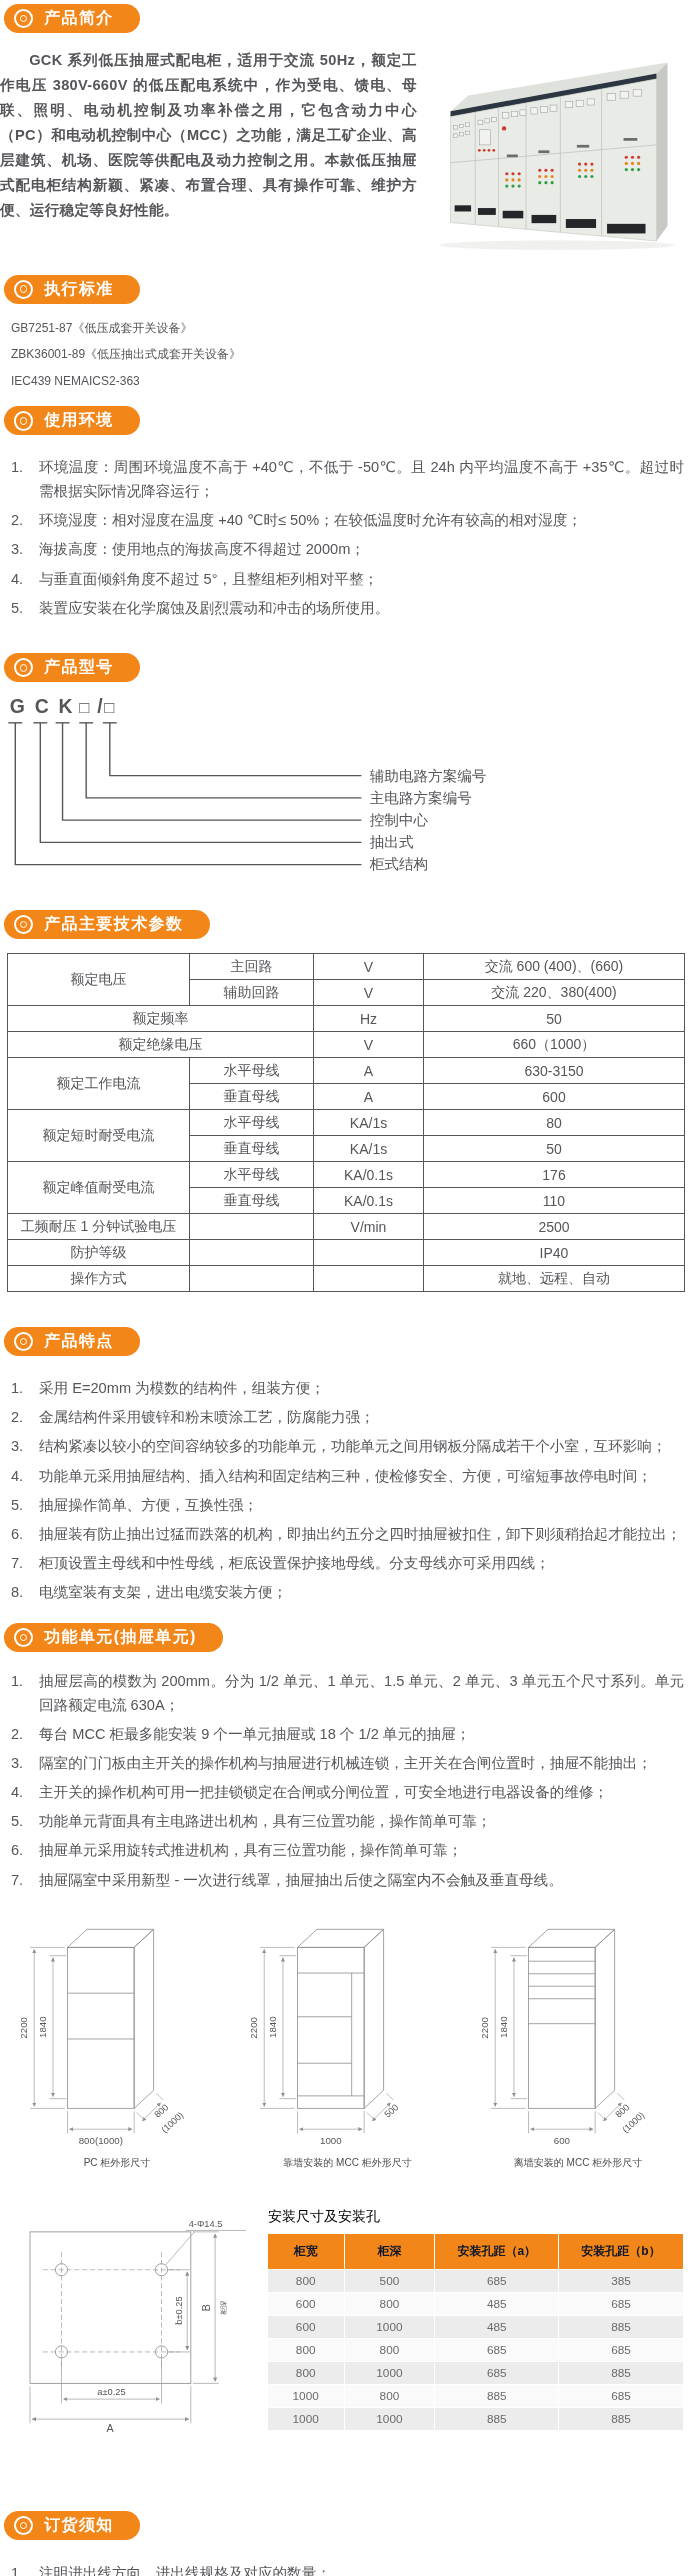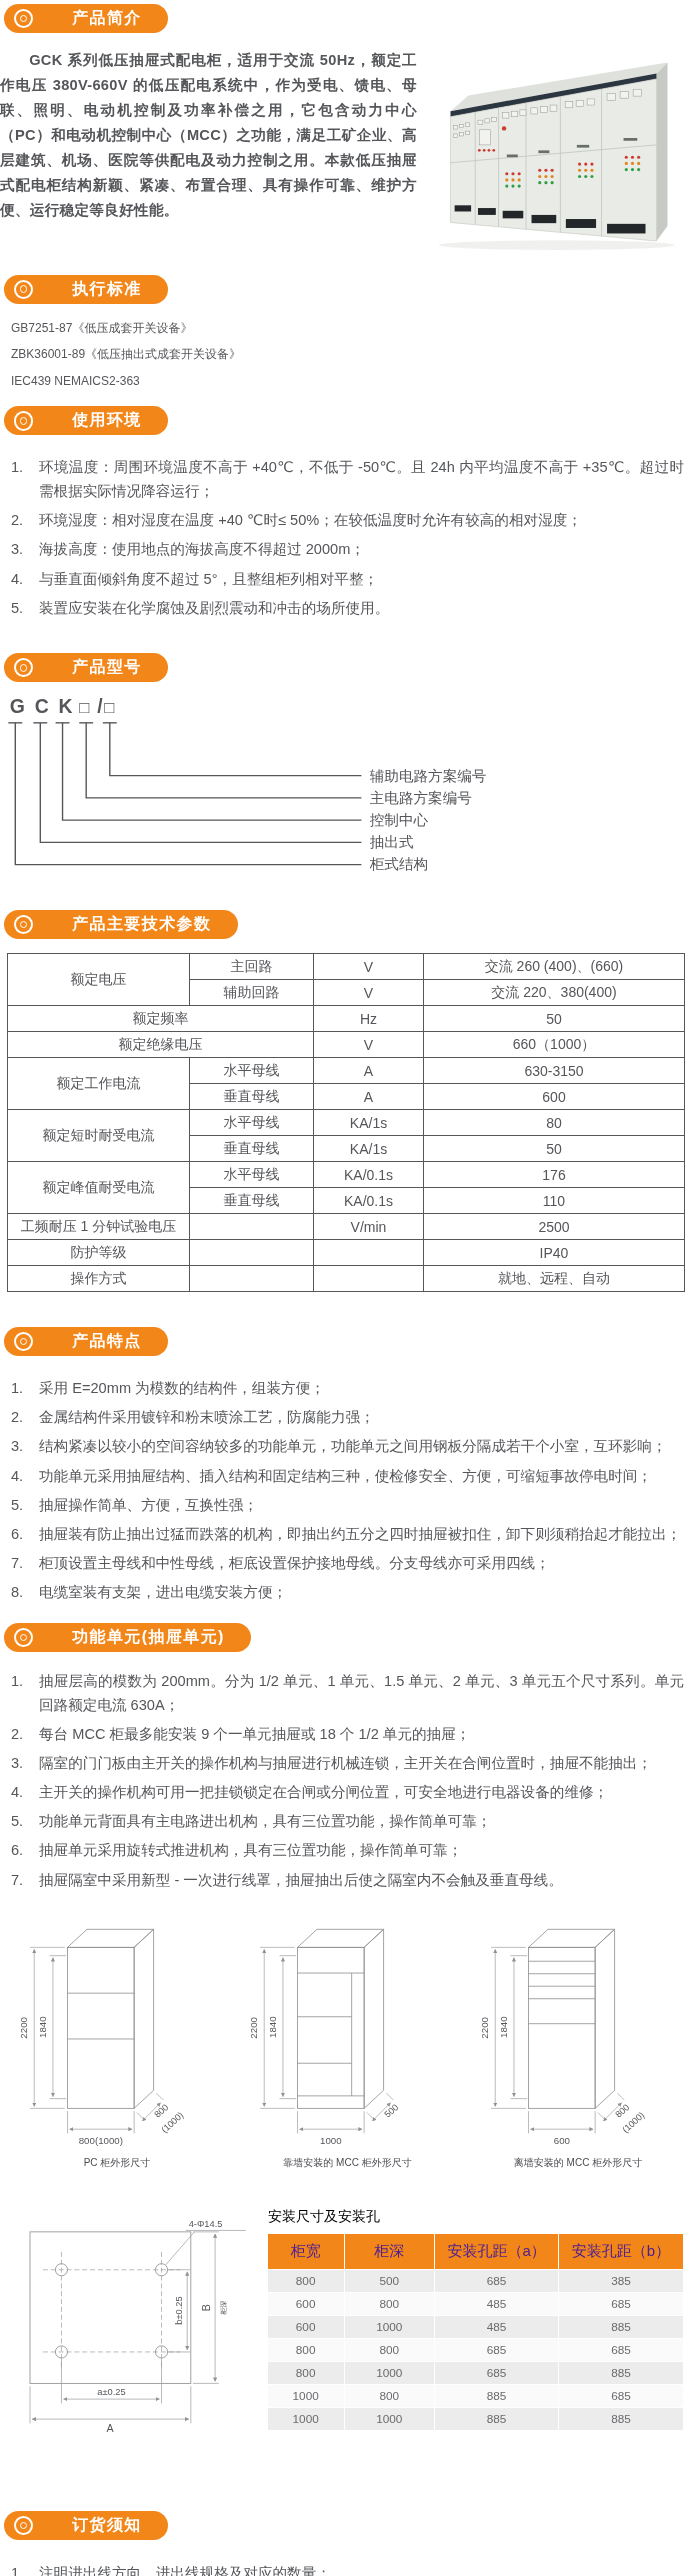--- a/index.html
+++ b/index.html
@@ -3,21 +3,21 @@
 <meta charset="utf-8">
 <style>
   :root{ --accent:#F28619; --ink:#55565A; --line:#54565A; }
   html,body{ margin:0; padding:0; background:#fff; }
   body{ width:695px; font-family:"Liberation Sans","DejaVu Sans",sans-serif; color:var(--ink); }
   .page{ width:695px; padding:4.2px 0 7px 0; overflow:hidden; }
 
   
   .badge{ display:inline-flex; align-items:center; height:29px; background:var(--accent);
           border-radius:14.6px; color:#fff; font-weight:bold; font-size:16px;
-          padding:0 26.4px 0 9.7px; margin-left:4.2px; letter-spacing:1.4px;gap:28px; }
+          padding:0 26.4px 0 9.7px; margin-left:4.2px; letter-spacing:1.4px; }
   .badge .ring{ width:15.3px; height:15.3px; border:2.1px solid #fff; border-radius:50%;
                 display:flex; align-items:center; justify-content:center; margin-right:11px; flex:none;}
   .badge .ring i{ display:block; width:5.6px; height:5.6px; border:1.4px solid #fff; border-radius:50%; }
 
   
   .intro-row{ display:flex; margin-top:15.3px; }
   .intro-text{ width:417px; margin-left:11px; font-size:14.6px; line-height:25px;
                text-align:justify; text-indent:2em; letter-spacing:0.3px;font-weight:bold; }
   .intro-photo{ width:253px; margin-left:9.7px; margin-top:-2.8px; flex:none; }
 
@@ -30,21 +30,21 @@
 
   section{ display:block; }
 
   
   table.tech{ border-collapse:collapse; width:678px; margin:14px 0 0 7px; table-layout:fixed; }
   table.tech td{ border:0.7px solid var(--line); text-align:center; font-size:14px;
                  height:25px; padding:0 2.8px; color:var(--ink); }
 
   
   table.install{ border-collapse:collapse; width:417px; margin-top:7px; }
-  table.install th{ background:var(--accent); color:#4c1d95; font-size:15px; font-weight:normal;
+  table.install th{ background:var(--accent); color:#0f172a; font-size:12px; font-weight:bold;
                     height:33px; border:1.4px solid #fff; }
   table.install td{ text-align:center; font-size:11.8px; color:#6a6b6e; height:20px; border:1.4px solid #fff; }
   table.install tr.odd td{ background:#ECECEC; }
   table.install tr.even td{ background:#FAFAFA; }
 
   .drawings-row{ display:flex; justify-content:space-between; padding:0 12.5px; margin-top:29px; }
   .drawing{ text-align:center; }
   .drawing .cap{ font-size:10px; margin-top:4px; color:#4b4c50; }
 
   .install-row{ display:flex; margin-top:36px; }
@@ -268,21 +268,21 @@
           <col style="width:182px">
           <col style="width:124px">
           <col style="width:110px">
           <col>
         </colgroup>
       <tbody>
         <tr>
           <td rowspan="2">额定电压</td>
           <td>主回路</td>
           <td>V</td>
-          <td>交流 260 (400)、(660)</td>
+          <td>交流 600 (400)、(660)</td>
         </tr>
         <tr>
           <td>辅助回路</td>
           <td>V</td>
           <td>交流 220、380(400)</td>
         </tr>
         <tr>
           <td colspan="2">额定频率</td>
           <td>Hz</td>
           <td>50</td>

